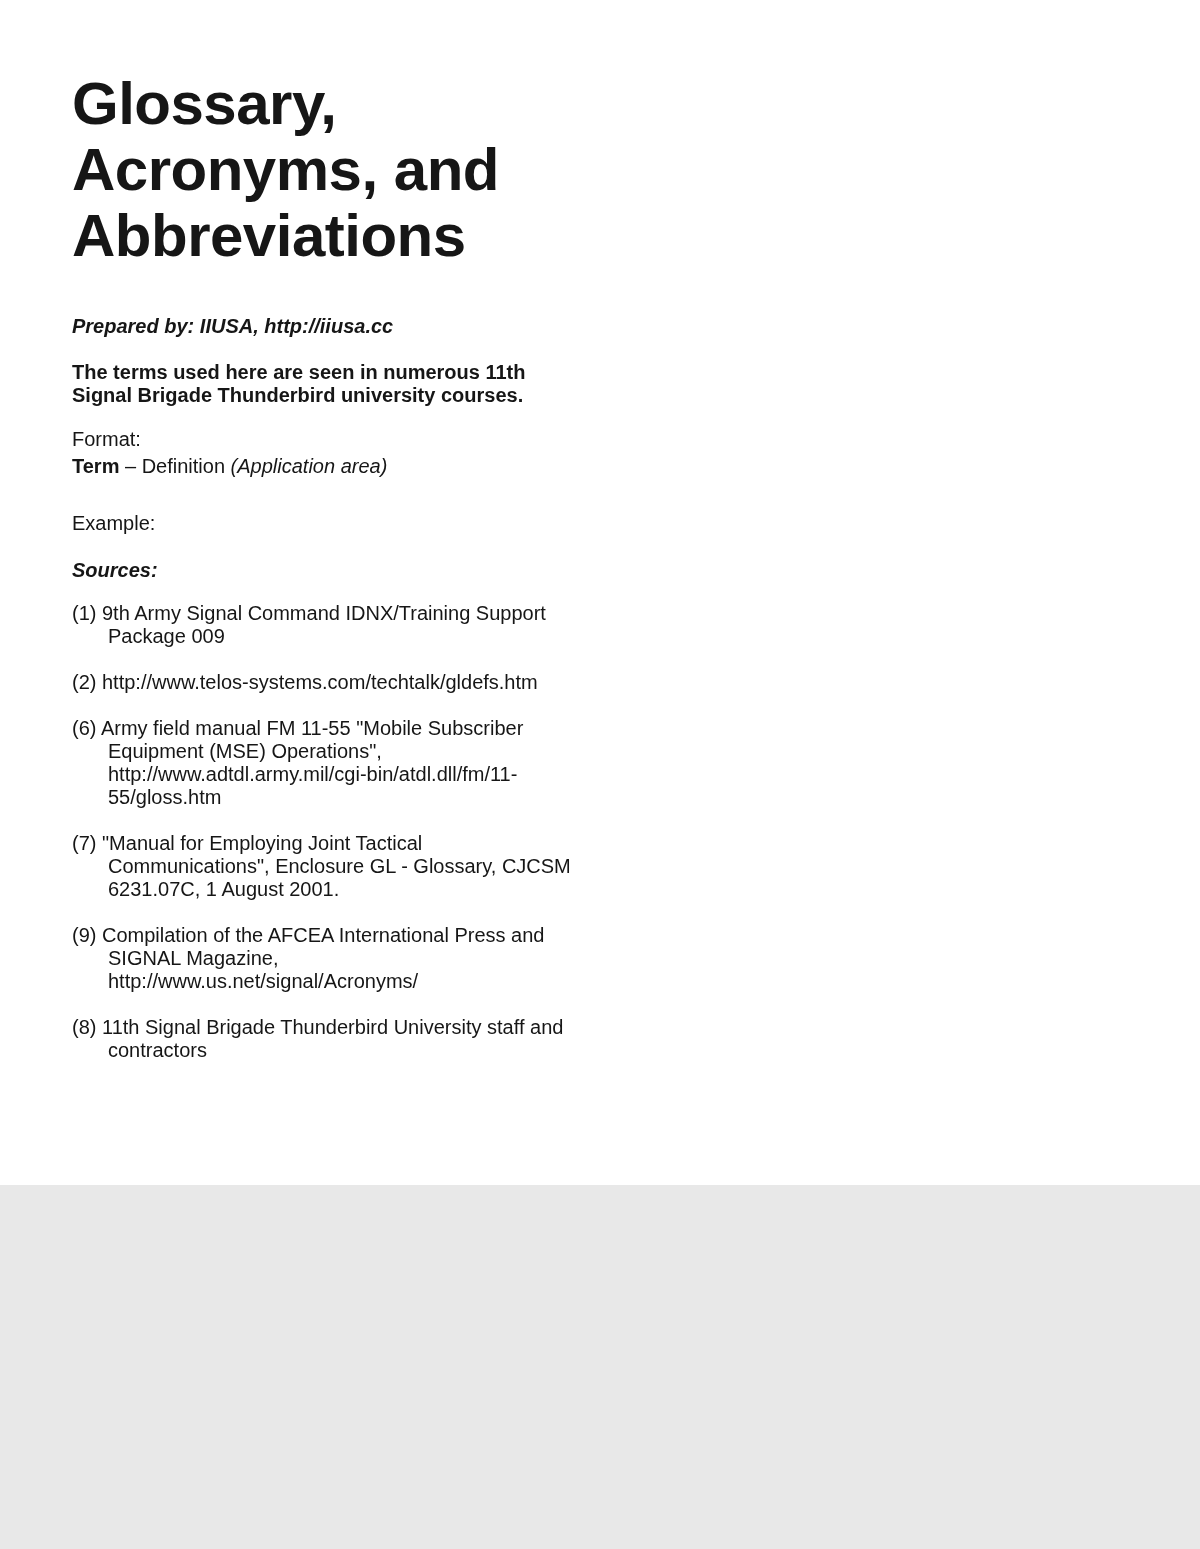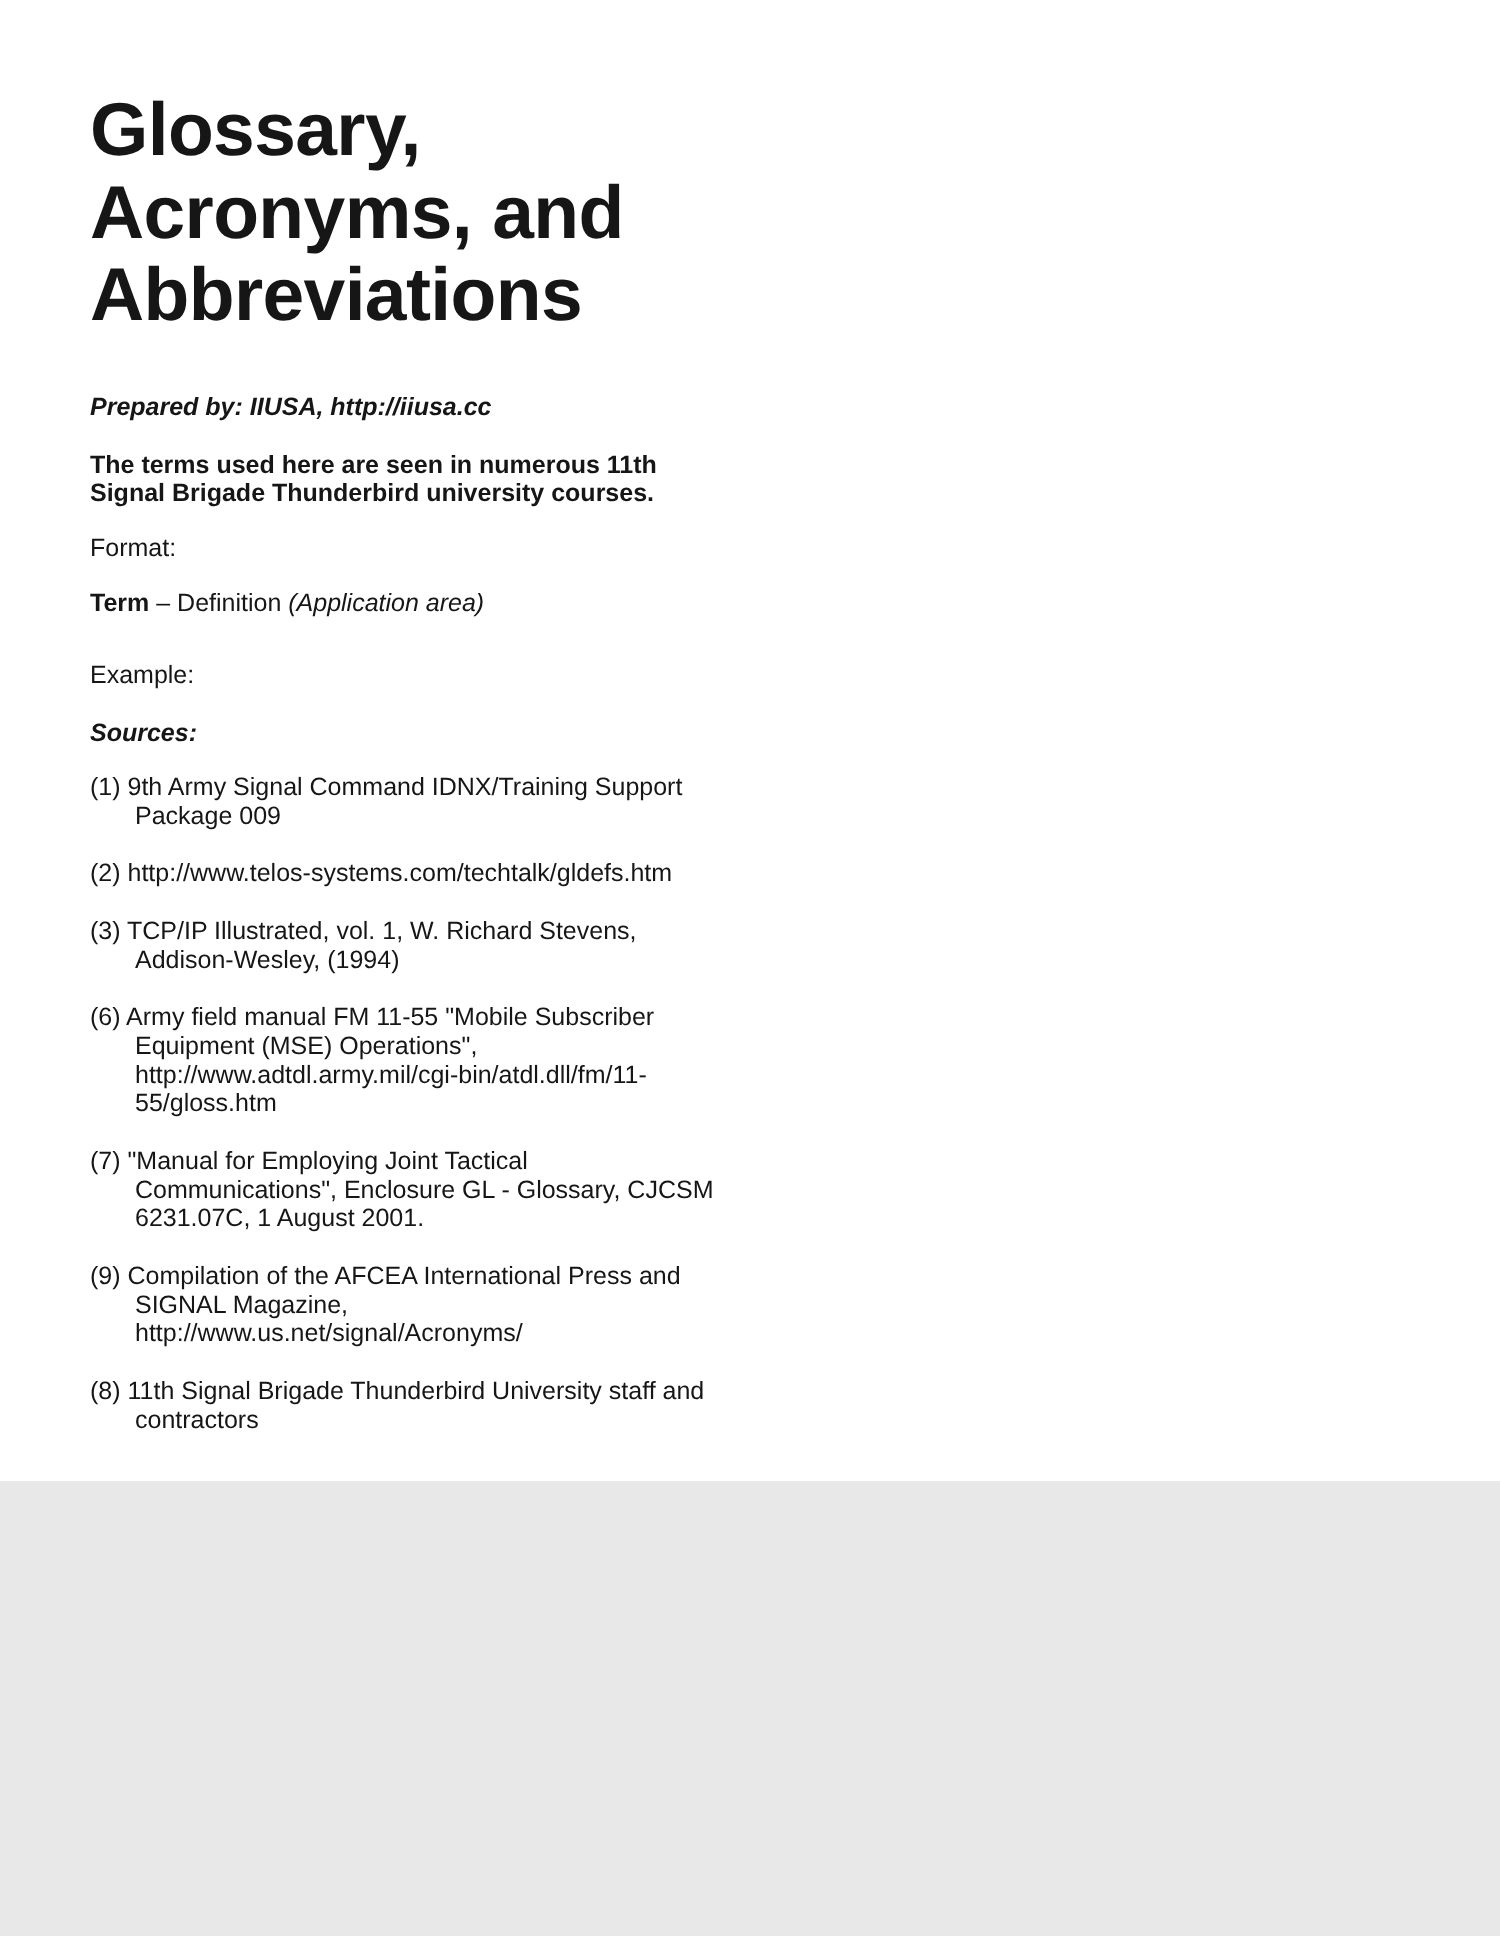--- a/index.html
+++ b/index.html
@@ -33,21 +33,21 @@
     line-height: 34px;
     font-weight: bold;
     font-style: italic;
   }
   .doc p {
     margin: 0 0 23px 0;
     font-size: 20px;
     line-height: 23px;
   }
   p.intro { font-weight: bold; margin-bottom: 21px; }
-  p.format-label { margin-bottom: 21px; }
+  p.format-label { margin-bottom: 4px; }
   p.format-pattern { margin-bottom: 34px; }
   p.example-label { margin-bottom: 24px; }
   p.example-entry { margin-bottom: 22px; }
   p.sources-heading { font-weight: bold; font-style: italic; margin-bottom: 20px; }
   p.source {
     padding-left: 36px;
     text-indent: -36px;
     margin-bottom: 23px;
   }
   .b { font-weight: bold; }
@@ -88,21 +88,20 @@
     <p class="format-pattern"><span class="b">Term</span><span> – Definition </span><span class="i">(Application area)</span></p>
 
     <p class="example-label">Example:</p>
 
 
     <p class="sources-heading">Sources:</p>
 
     <div class="sources">
       <p class="source">(1) 9th Army Signal Command IDNX/Training Support<br>Package 009</p>
       <p class="source">(2) http://www.telos-systems.com/techtalk/gldefs.htm</p>
-      <p class="source">(3) TCP/IP Illustrated, vol. 1, W. Richard Stevens,<br>Addison-Wesley, (1994)</p>
       <p class="source">(6) Army field manual FM 11-55 "Mobile Subscriber<br>Equipment (MSE) Operations",<br>http://www.adtdl.army.mil/cgi-bin/atdl.dll/fm/11-<br>55/gloss.htm</p>
       <p class="source">(7) "Manual for Employing Joint Tactical<br>Communications", Enclosure GL - Glossary, CJCSM<br>6231.07C, 1 August 2001.</p>
       <p class="source">(9) Compilation of the AFCEA International Press and<br>SIGNAL Magazine,<br>http://www.us.net/signal/Acronyms/</p>
       <p class="source">(8) 11th Signal Brigade Thunderbird University staff and<br>contractors</p>
     </div>
   </div>
 
   <div class="footer-clip">
     <span class="footer-text">Page 1 of 106</span>
   </div>

